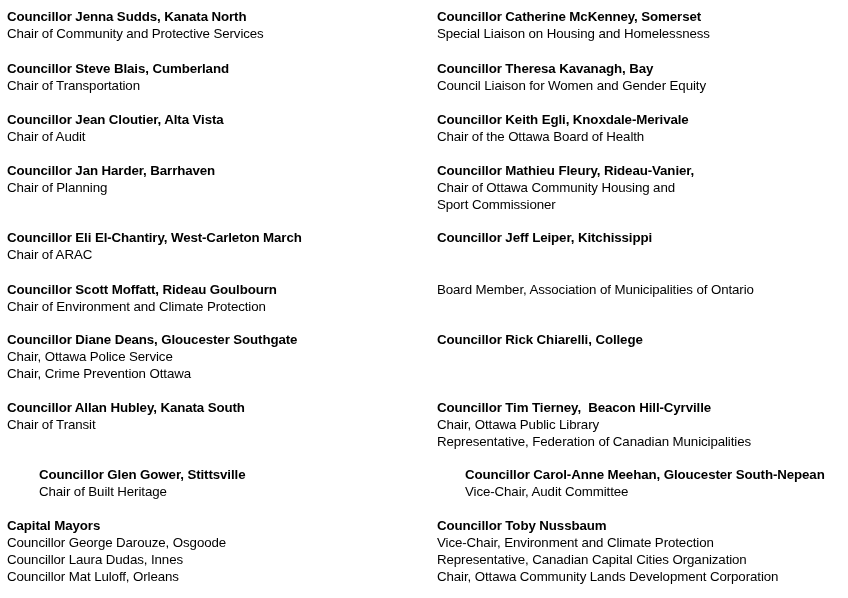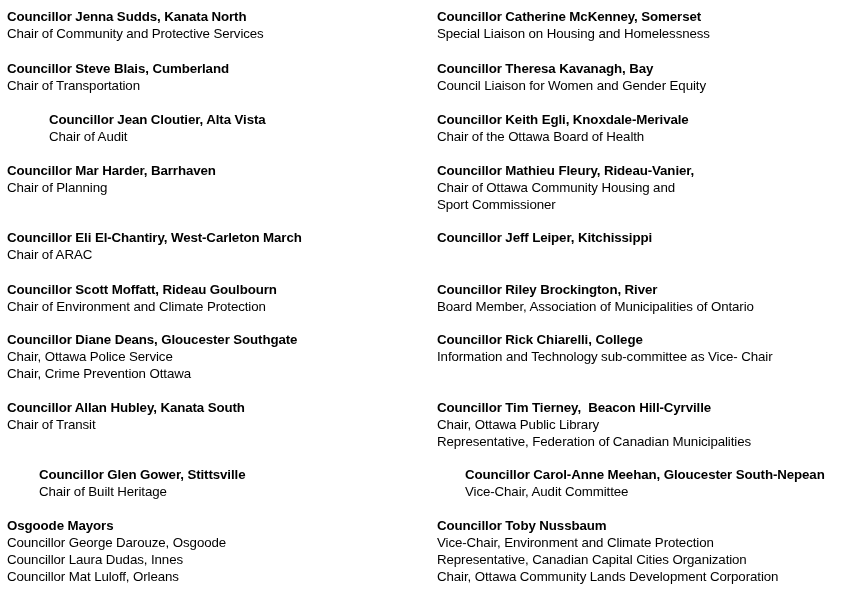--- a/index.html
+++ b/index.html
@@ -52,26 +52,26 @@
 <div id="page">
   <div id="column-left">
       <div class="entry col-left" style="top: 8px;">
         <div class="entry-name">Councillor Jenna Sudds, Kanata North</div>
         <div class="entry-role">Chair of Community and Protective Services</div>
       </div>
       <div class="entry col-left" style="top: 60px;">
         <div class="entry-name">Councillor Steve Blais, Cumberland</div>
         <div class="entry-role">Chair of Transportation</div>
       </div>
-      <div class="entry col-left" style="top: 111px; margin-left: 42px;">
+      <div class="entry col-left" style="top: 111px;">
         <div class="entry-name">Councillor Jean Cloutier, Alta Vista</div>
         <div class="entry-role">Chair of Audit</div>
       </div>
       <div class="entry col-left" style="top: 162px;">
-        <div class="entry-name">Councillor Mar Harder, Barrhaven</div>
+        <div class="entry-name">Councillor Jan Harder, Barrhaven</div>
         <div class="entry-role">Chair of Planning</div>
       </div>
       <div class="entry col-left" style="top: 229px;">
         <div class="entry-name">Councillor Eli El-Chantiry, West-Carleton March</div>
         <div class="entry-role">Chair of ARAC</div>
       </div>
       <div class="entry col-left" style="top: 281px;">
         <div class="entry-name">Councillor Scott Moffatt, Rideau Goulbourn</div>
         <div class="entry-role">Chair of Environment and Climate Protection</div>
       </div>
@@ -82,21 +82,21 @@
       </div>
       <div class="entry col-left" style="top: 399px;">
         <div class="entry-name">Councillor Allan Hubley, Kanata South</div>
         <div class="entry-role">Chair of Transit</div>
       </div>
       <div class="entry col-left" style="top: 466px; margin-left: 32px;">
         <div class="entry-name">Councillor Glen Gower, Stittsville</div>
         <div class="entry-role">Chair of Built Heritage</div>
       </div>
       <div class="entry col-left" style="top: 517px;">
-        <div class="entry-name">Osgoode Mayors</div>
+        <div class="entry-name">Capital Mayors</div>
         <div class="entry-role">Councillor George Darouze, Osgoode</div>
         <div class="entry-role">Councillor Laura Dudas, Innes</div>
         <div class="entry-role">Councillor Mat Luloff, Orleans</div>
       </div>
     </div>
   <div id="column-right">
       <div class="entry col-right" style="top: 8px;">
         <div class="entry-name">Councillor Catherine McKenney, Somerset</div>
         <div class="entry-role">Special Liaison on Housing and Homelessness</div>
       </div>
@@ -110,26 +110,24 @@
       </div>
       <div class="entry col-right" style="top: 162px;">
         <div class="entry-name">Councillor Mathieu Fleury, Rideau-Vanier,</div>
         <div class="entry-role">Chair of Ottawa Community Housing and</div>
         <div class="entry-role">Sport Commissioner</div>
       </div>
       <div class="entry col-right" style="top: 229px;">
         <div class="entry-name">Councillor Jeff Leiper, Kitchissippi</div>
       </div>
       <div class="entry col-right" style="top: 281px;">
-        <div class="entry-name">Councillor Riley Brockington, River</div>
         <div class="entry-role">Board Member, Association of Municipalities of Ontario</div>
       </div>
       <div class="entry col-right" style="top: 331px;">
         <div class="entry-name">Councillor Rick Chiarelli, College</div>
-        <div class="entry-role">Information and Technology sub-committee as Vice- Chair</div>
       </div>
       <div class="entry col-right" style="top: 399px;">
         <div class="entry-name">Councillor Tim Tierney,  Beacon Hill-Cyrville</div>
         <div class="entry-role">Chair, Ottawa Public Library</div>
         <div class="entry-role">Representative, Federation of Canadian Municipalities</div>
       </div>
       <div class="entry col-right" style="top: 466px; margin-left: 28px;">
         <div class="entry-name">Councillor Carol-Anne Meehan, Gloucester South-Nepean</div>
         <div class="entry-role">Vice-Chair, Audit Committee</div>
       </div>

